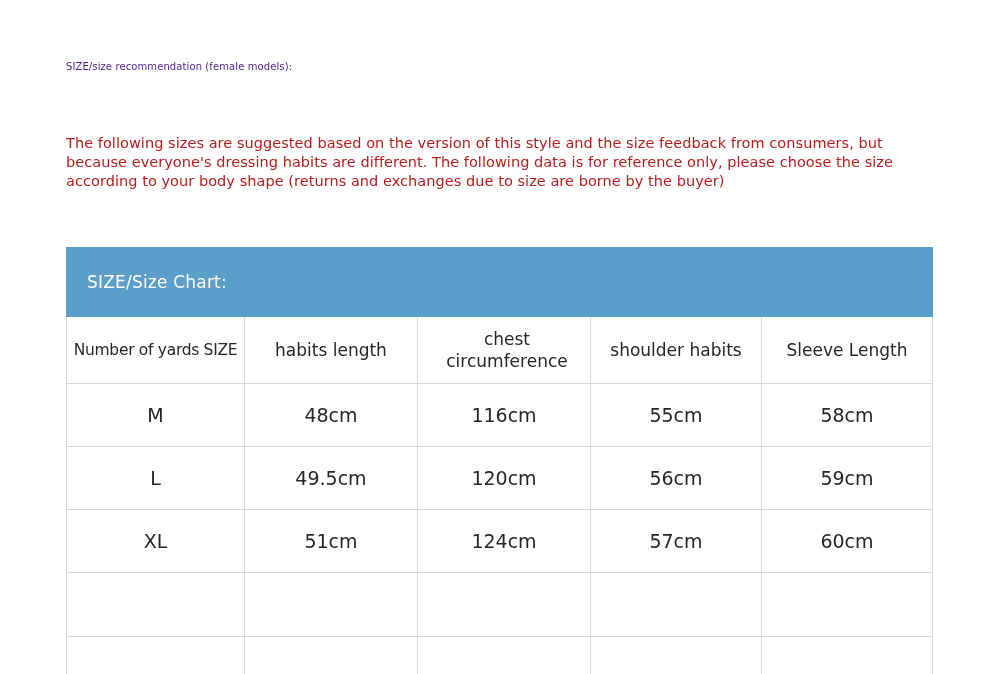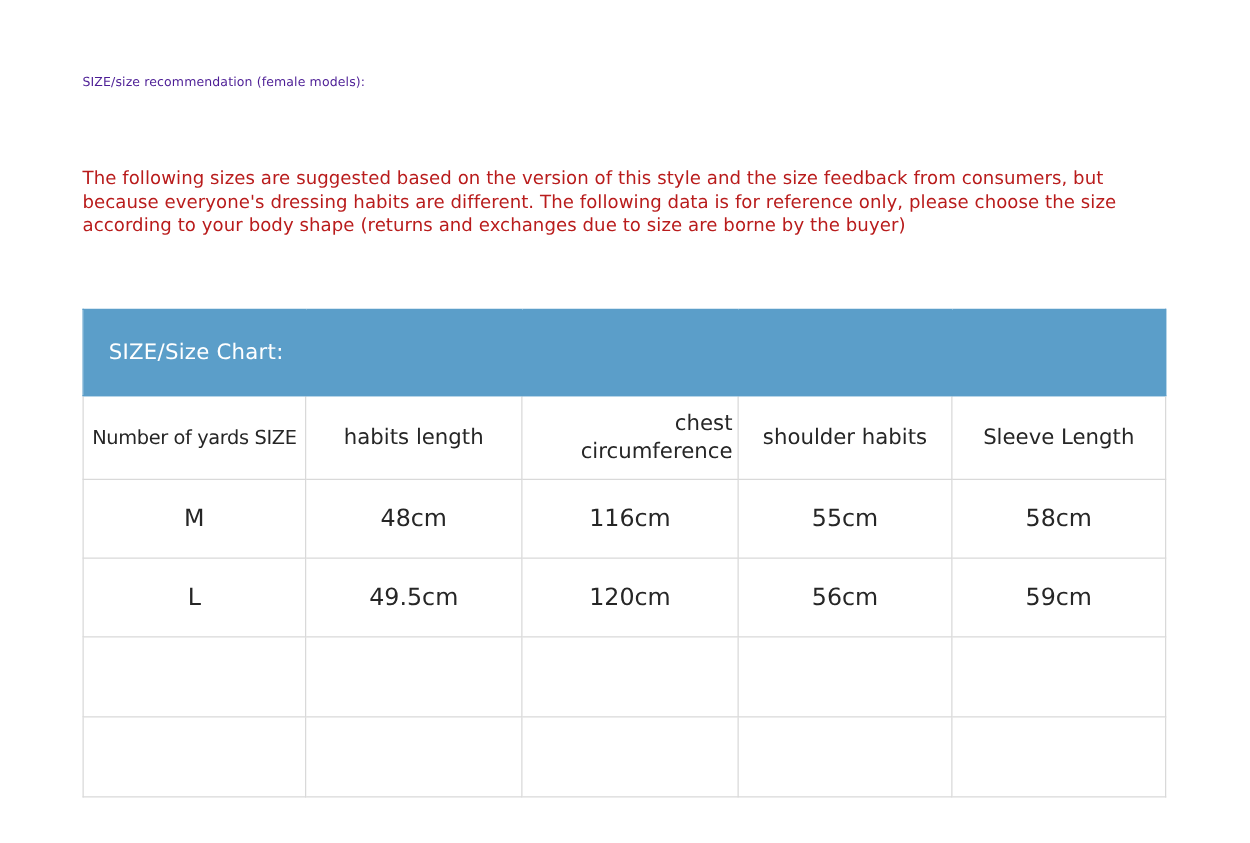--- a/index.html
+++ b/index.html
@@ -75,21 +75,21 @@
     height: 62px;
     font-size: 17px;
     line-height: 21px;
     padding: 2px 4px;
   }
   .header-row td.first-col {
     font-size: 15.5px;
     letter-spacing: -0.3px;
   }
   .header-row td.wrap-cell {
-    text-align: right;
+    text-align: center;
     padding-left: 10px;
     line-height: 22px;
   }
   .data-row td {
     height: 60px;
     font-size: 19px;
   }
   .empty-row td {
     height: 61px;
   }
@@ -138,20 +138,27 @@
           <td>55cm</td>
           <td>58cm</td>
         </tr>
         <tr class="data-row">
           <td>L</td>
           <td>49.5cm</td>
           <td>120cm</td>
           <td>56cm</td>
           <td>59cm</td>
         </tr>
+        <tr class="data-row">
+          <td>XL</td>
+          <td>51cm</td>
+          <td>124cm</td>
+          <td>57cm</td>
+          <td>60cm</td>
+        </tr>
 
         <tr class="empty-row">
           <td></td>
           <td></td>
           <td></td>
           <td></td>
           <td></td>
         </tr>
         <tr class="empty-row">
           <td></td>

